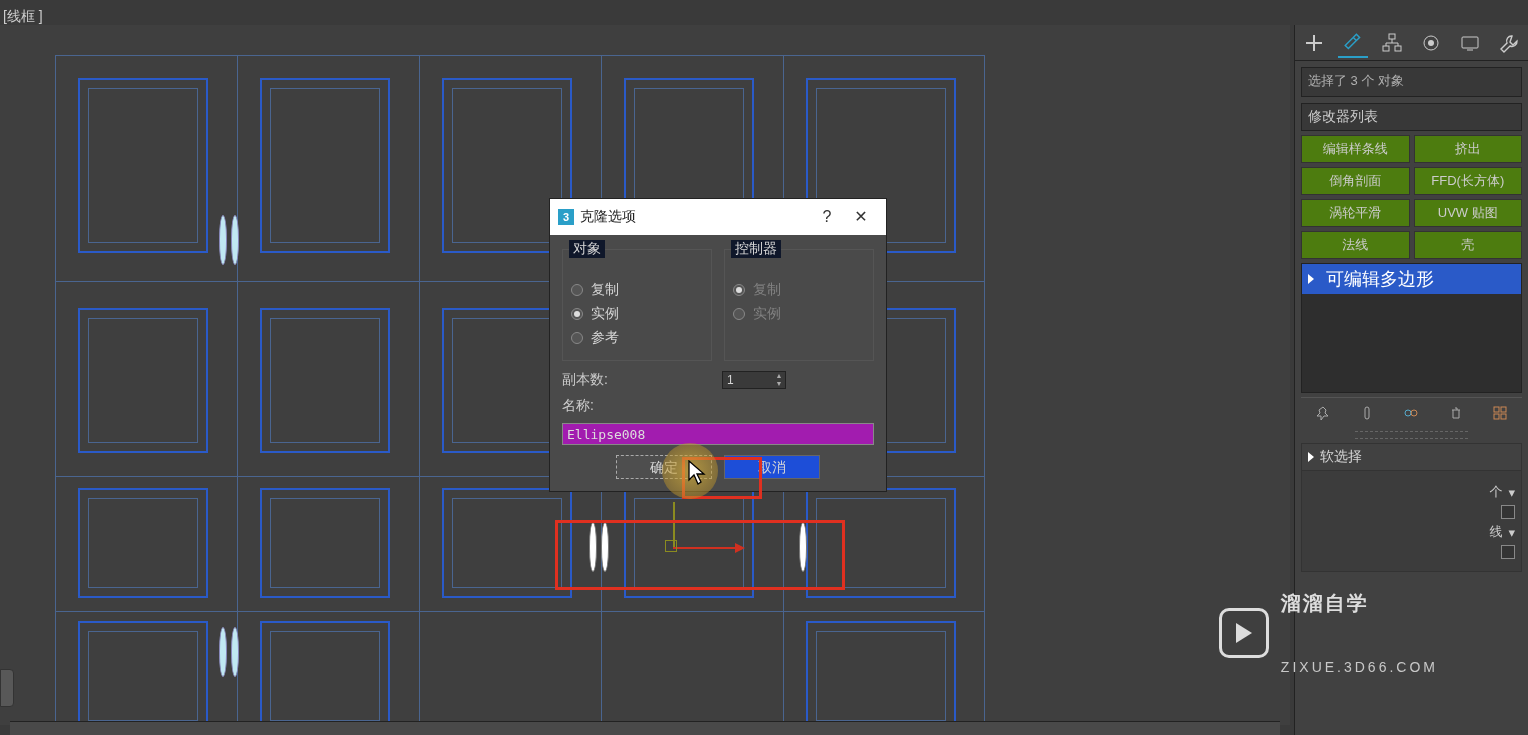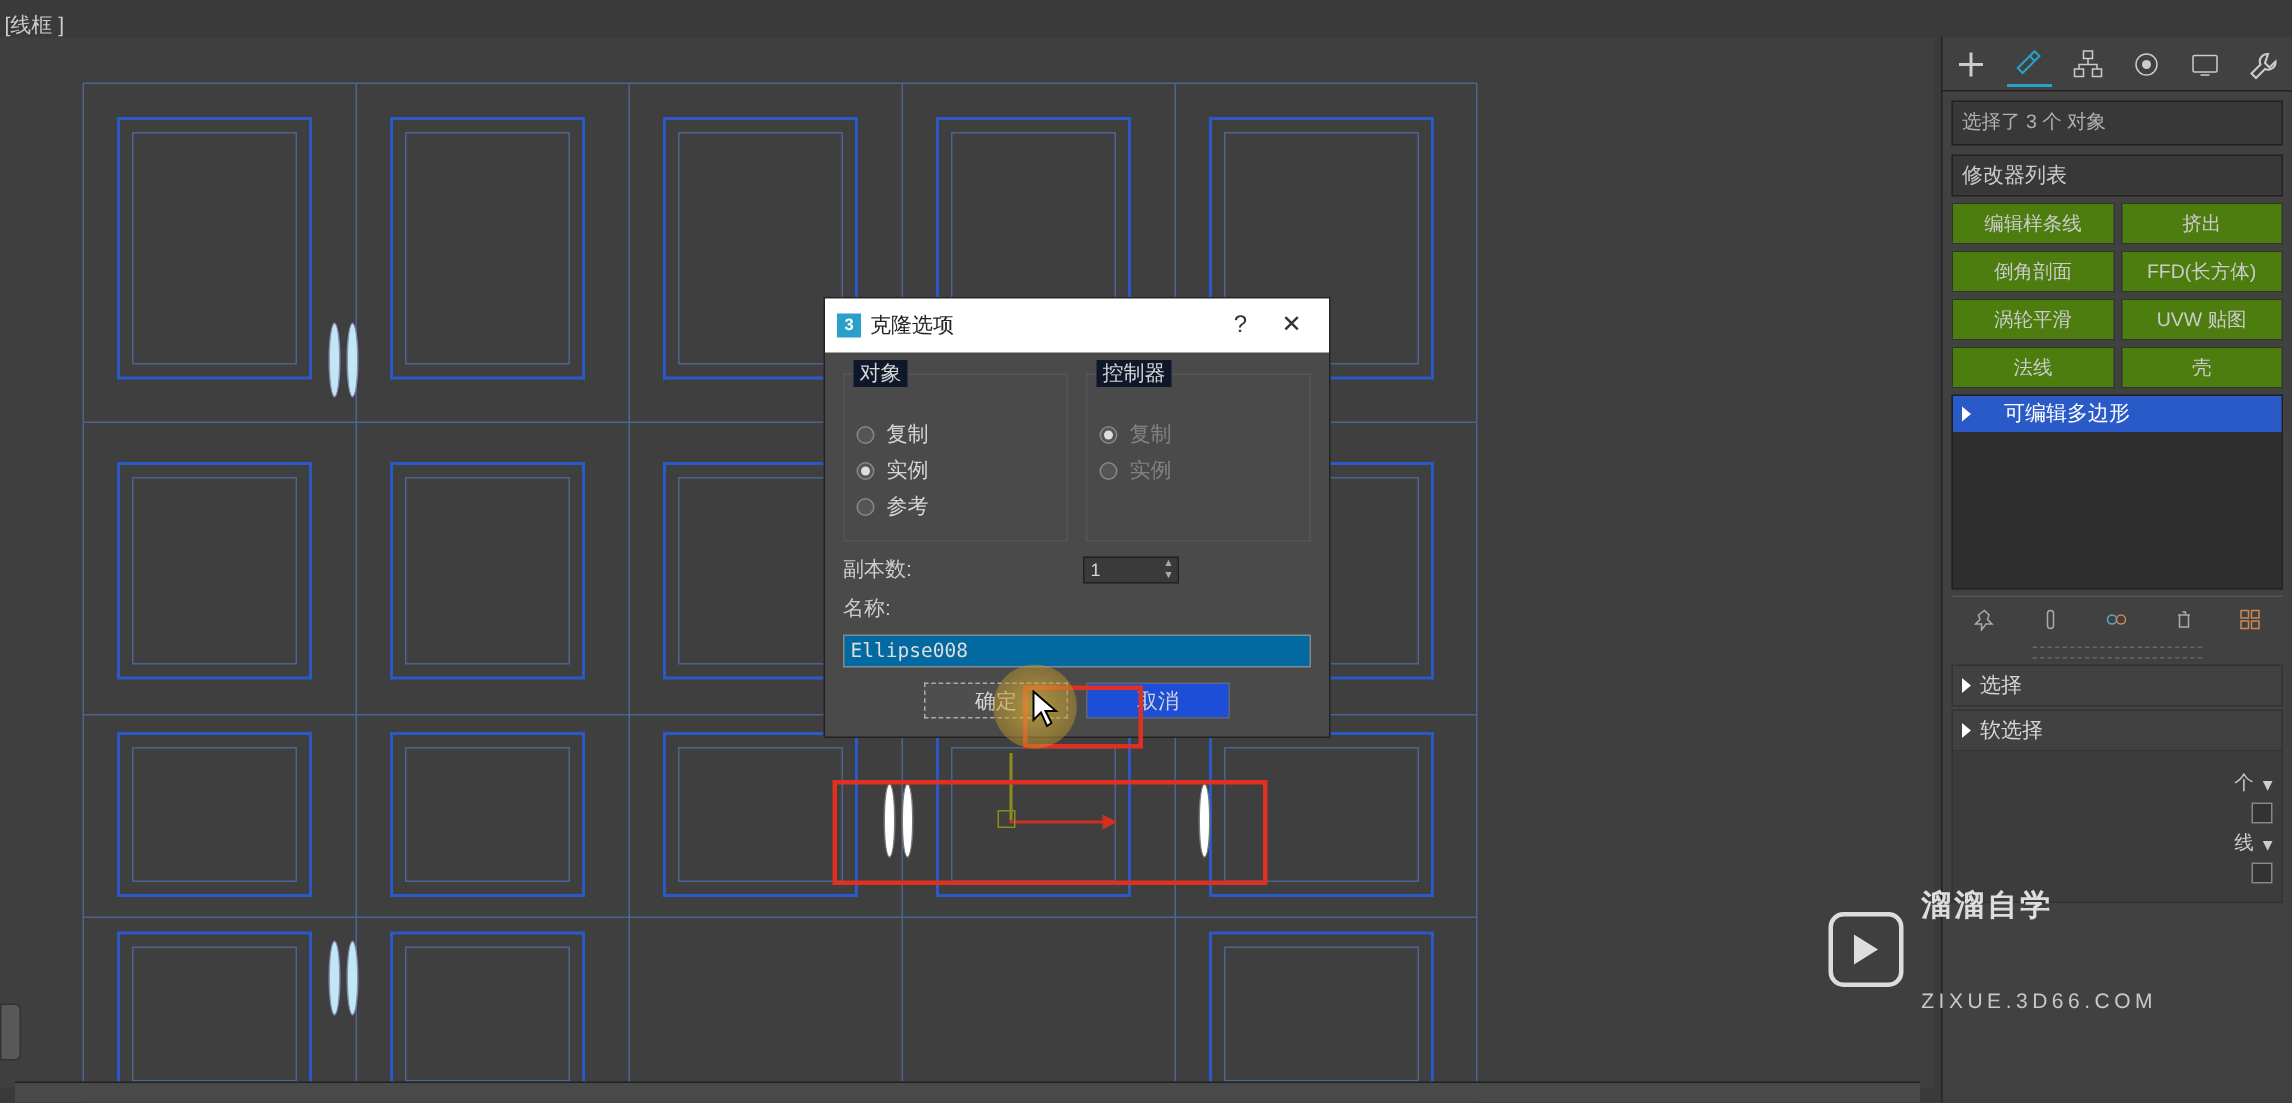--- a/index.html
+++ b/index.html
@@ -42,39 +42,39 @@
     .grp-title { position: absolute; top: -10px; left: 6px; background: #0f172a; padding: 0 4px; font-size: 14px; color: #d5d5d5; }
     .radio-row { display: flex; align-items: center; gap: 8px; font-size: 14px; color: #d5d5d5; padding: 3px 0; cursor: pointer; }
     .radio-row.disabled { color: #828282; cursor: default; }
     .radio-dot { width: 12px; height: 12px; border: 1px solid #888; border-radius: 50%; background: #555; position: relative; flex-shrink: 0; }
     .radio-dot.sel::after { content: ""; position: absolute; inset: 2px; background: #ddd; border-radius: 50%; }
     .field-row { display: flex; align-items: center; gap: 10px; margin: 8px 0; font-size: 14px; }
     .spinner { width: 64px; height: 18px; background: #3a3a3a; border: 1px solid #222; display: flex; }
     .spinner-val { flex: 1; padding: 0 4px; font-size: 12px; line-height: 16px; color: #d5d5d5; }
     .spinner-arrows { width: 12px; display: flex; flex-direction: column; }
     .spinner-arrows div { flex: 1; font-size: 7px; text-align: center; line-height: 8px; color: #aaa; }
-    .name-input { width: 100%; height: 22px; background: #0369a1; border: 1px solid #888; padding: 0 4px; font-size: 13px; color: #ddd; font-family: monospace; }
+    .name-input { width: 100%; height: 22px; background: #a21caf; border: 1px solid #888; padding: 0 4px; font-size: 13px; color: #ddd; font-family: monospace; }
     .dlg-btns { display: flex; justify-content: center; gap: 12px; margin-top: 10px; }
     .dbtn { width: 96px; height: 24px; background: #1d4ed8; border: 1px solid #666; text-align: center; line-height: 22px; font-size: 14px; color: #d5d5d5; cursor: pointer; }
     .dbtn.focus { border: 1px dashed #aaa; background: #4e4e4e; }
 
     
     .yellow-circle { position: absolute; width: 56px; height: 56px; border-radius: 50%; background: radial-gradient(circle, rgba(220,180,60,.7), rgba(160,120,30,.4)); z-index: 50; pointer-events: none; }
     .cursor-arrow { position: absolute; z-index: 60; pointer-events: none; }
 
     
     .cmd-panel { position: absolute; right: 0; top: 25px; width: 234px; height: 710px; background: #414141; border-left: 1px solid #222; }
     .cmd-tabs { height: 36px; display: flex; justify-content: space-around; align-items: center; border-bottom: 1px solid #222; }
     .cmd-tab { width: 30px; height: 30px; display: flex; align-items: center; justify-content: center; cursor: pointer; color: #ccc; }
     .sel-info { height: 30px; background: #383838; border: 1px solid #222; margin: 6px; padding: 4px 6px; font-size: 13px; color: #b0b0b0; }
     .mod-list-lbl { background: #383838; border: 1px solid #222; margin: 4px 6px; padding: 4px 6px; font-size: 14px; color: #ccc; }
     .mod-btn-grid { display: grid; grid-template-columns: 1fr 1fr; gap: 4px; margin: 4px 6px; }
     .mod-btn { background: #4d7c0f; border: 1px solid #333; text-align: center; padding: 4px 2px; font-size: 13px; color: #ccc; cursor: pointer; }
     .mod-stack { margin: 4px 6px; height: 130px; background: #2e2e2e; border: 1px solid #222; }
-    .mod-stack-item { display: flex; align-items: center; gap: 22px; padding: 3px 6px; background: #2a5ac8; color: #fff; font-size: 14px; }
+    .mod-stack-item { display: flex; align-items: center; gap: 12px; padding: 3px 6px; background: #2a5ac8; color: #fff; font-size: 18px; }
     .tri { width: 0; height: 0; border-top: 5px solid transparent; border-bottom: 5px solid transparent; border-left: 6px solid #fff; }
     .stack-icons { display: flex; justify-content: space-around; align-items: center; height: 30px; margin: 4px 6px; border-top: 1px solid #555; }
     .stack-icon { width: 20px; height: 20px; color: #aaa; cursor: pointer; display: flex; align-items: center; justify-content: center; }
     .panel-drag { height: 8px; margin: 4px 60px; border-top: 1px dashed #666; border-bottom: 1px dashed #666; }
     .rollout { margin: 2px 6px; }
     .rollout-hdr { display: flex; align-items: center; gap: 6px; padding: 4px 6px; background: #414141; color: #d5d5d5; font-size: 14px; cursor: pointer; border: 1px solid #333; }
     .rollout-body { background: #3c3c3c; border: 1px solid #333; border-top: none; padding: 8px 6px; }
     .rb-row { display: flex; align-items: center; justify-content: flex-end; gap: 6px; font-size: 13px; color: #ccc; margin: 4px 0; }
     .rb-box { width: 14px; height: 14px; border: 1px solid #888; background: #333; }
 
@@ -329,26 +329,20 @@
           <rect x="9" y="2" width="5" height="5" fill="none" stroke="#c85"></rect>
           <rect x="2" y="9" width="5" height="5" fill="none" stroke="#c85"></rect>
           <rect x="9" y="9" width="5" height="5" fill="none" stroke="#c85"></rect>
         </svg>
       </span>
   </div>
   <div class="panel-drag"></div>
   <div class="rollout">
     <div class="rollout-hdr">
         <span class="tri"></span>
-        <span>选择</span>
-      </div>
-  </div>
-  <div class="rollout">
-    <div class="rollout-hdr">
-        <span class="tri"></span>
         <span>软选择</span>
       </div>
     <div class="rollout-body">
       <div class="rb-row">
           <span>个</span>
           <span>▾</span>
         </div>
       <div class="rb-row">
           <span class="rb-box"></span>
         </div>

